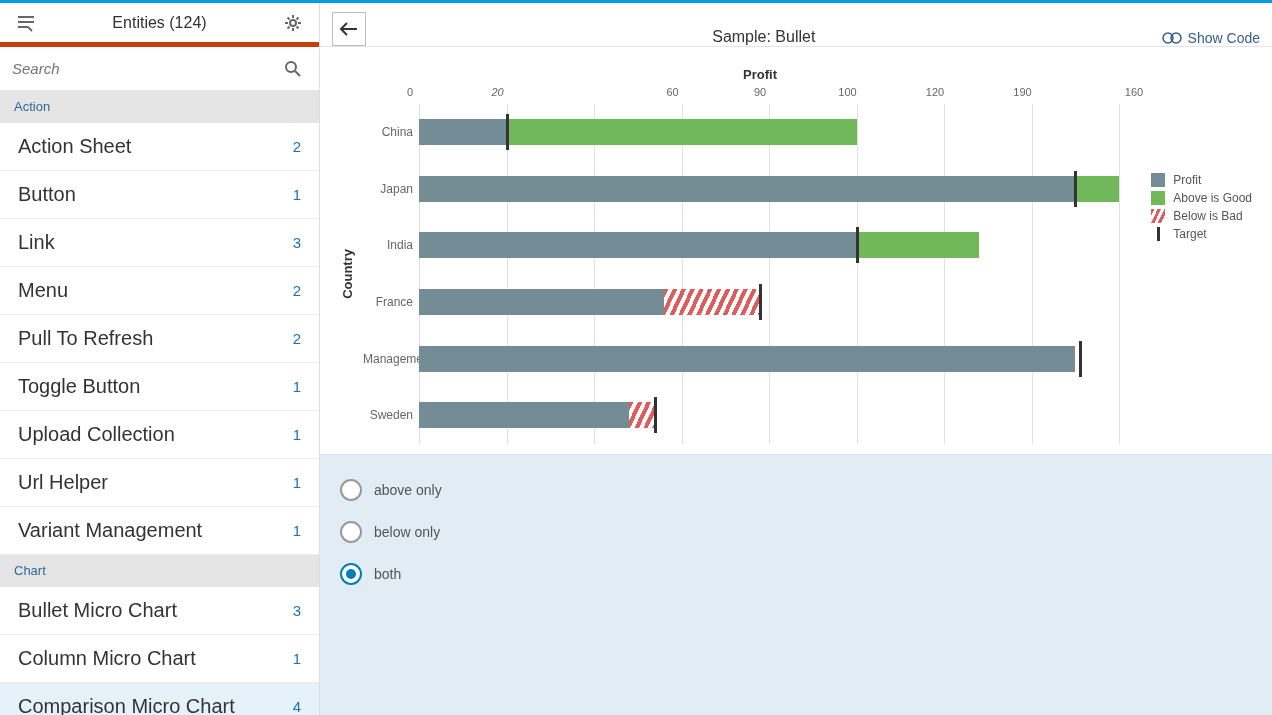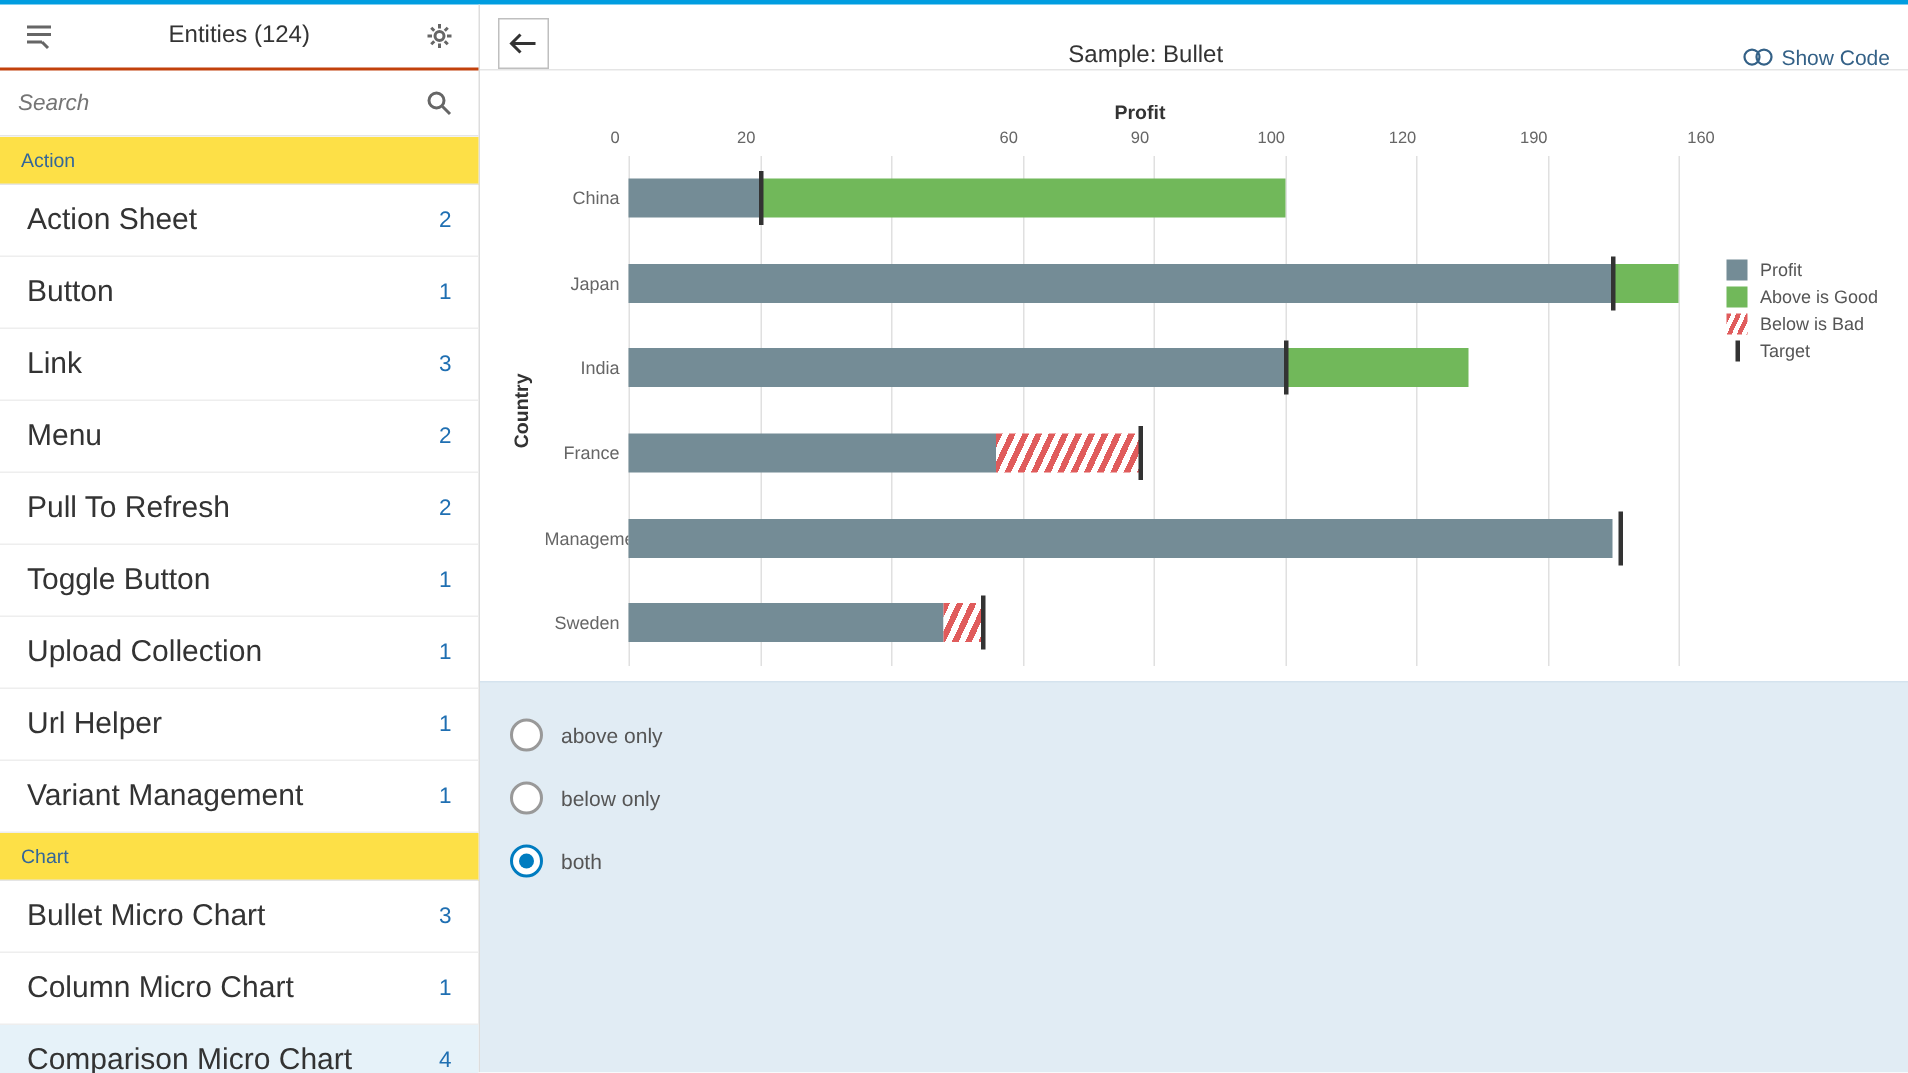--- a/index.html
+++ b/index.html
@@ -1,25 +1,25 @@
 <!DOCTYPE html>
 <html><head>
 <meta charset="utf-8">
 <style>
   * { box-sizing: border-box; margin: 0; padding: 0; }
   body { font-family: Arial, Helvetica, sans-serif; font-size: 14px; color: #333; width: 1272px; height: 715px; overflow: hidden; }
   .topbar { height: 3px; background: #009de0; }
   .app { display: flex; height: 712px; }
   .sidebar { width: 320px; border-right: 1px solid #ddd; display: flex; flex-direction: column; }
-  .sidebar-header { display: flex; align-items: center; height: 44px; padding: 0 12px; border-bottom: 2px solid #c2410c; }
+  .sidebar-header { display: flex; align-items: center; height: 44px; padding: 0 12px; border-bottom: 5px solid #c2410c; }
   .sidebar-header .title { flex: 1; text-align: center; font-size: 16px; color: #333; }
   .icon-btn { width: 28px; height: 28px; display: flex; align-items: center; justify-content: center; color: #666; cursor: pointer; }
   .search-row { display: flex; align-items: center; height: 44px; padding: 0 12px; border-bottom: 1px solid #e5e5e5; }
   .search-input { flex: 1; border: none; outline: none; font-size: 15px; font-style: italic; color: #888; background: transparent; }
-  .group-header { background: #fde047; color: #336699; font-size: 13px; padding: 8px 14px; border-bottom: 1px solid #e5e5e5; }
+  .group-header { background: #e5e5e5; color: #336699; font-size: 13px; padding: 8px 14px; border-bottom: 1px solid #e5e5e5; }
   .list { overflow-y: auto; flex: 1; }
   .list-item { display: flex; align-items: center; justify-content: space-between; height: 48px; padding: 0 18px; border-bottom: 1px solid #eee; cursor: pointer; }
   .list-item.selected { background: #e6f2f9; }
   .list-item .label { font-size: 20px; color: #333; }
   .list-item .count { color: #1f6fb2; font-size: 15px; }
   .main { flex: 1; display: flex; flex-direction: column; position: relative; }
   .main-header { display: flex; align-items: flex-end; height: 44px; border-bottom: 1px solid #e5e5e5; padding: 0 12px; }
   .main-header .title { flex: 1; text-align: center; font-size: 16px; color: #333; }
   .back-btn { width: 34px; height: 34px; border: 1px solid #bfbfbf; display: flex; align-items: center; justify-content: center; cursor: pointer; background:#fff; }
   .show-code { display: flex; align-items: center; gap: 6px; color: #346187; cursor: pointer; font-size: 14px; }
@@ -148,21 +148,21 @@
           </svg>
         <span>Show Code</span>
       </div>
     </div>
 
     <div class="chart-area">
       <div class="axis-title-top">Profit</div>
       <div style="display:flex; margin-left:70px;">
         <div class="x-ticks" id="x-ticks">
             <div class="x-tick" style="left: 0px;">0</div>
-            <div class="x-tick" style="left: 87.5px;">20</div>
+            <div class="x-tick" style="left: 87.5px; font-style: italic;">20</div>
             <div class="x-tick" style="left: 169px; margin-top: 48px;">40</div>
             <div class="x-tick" style="left: 262.5px;">60</div>
             <div class="x-tick" style="left: 350px;">90</div>
             <div class="x-tick" style="left: 437.5px;">100</div>
             <div class="x-tick" style="left: 525px;">120</div>
             <div class="x-tick" style="left: 612.5px;">190</div>
             <div class="x-tick" style="left: 700px; margin-left: 24px;">160</div>
           </div>
       </div>
       <div class="plot-wrap">

